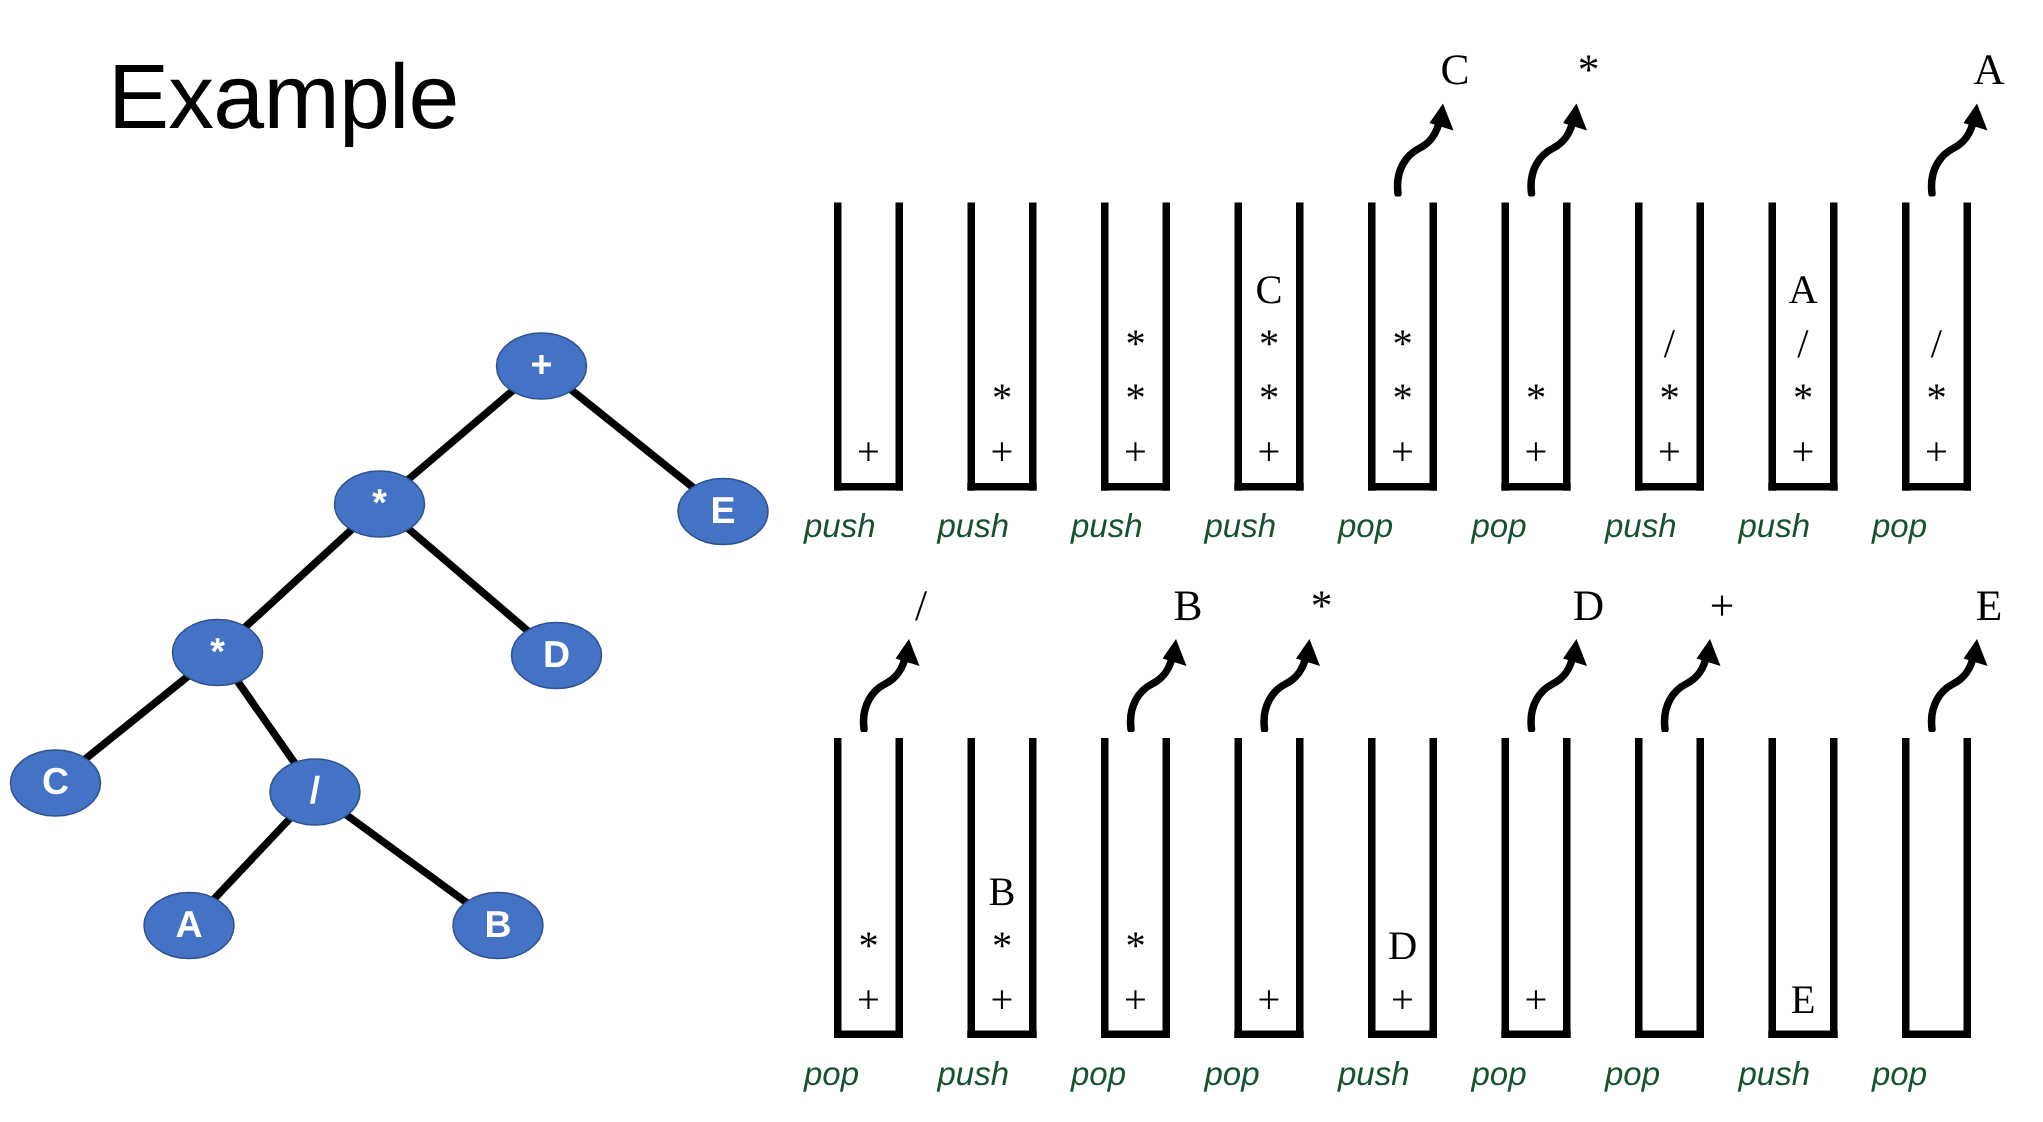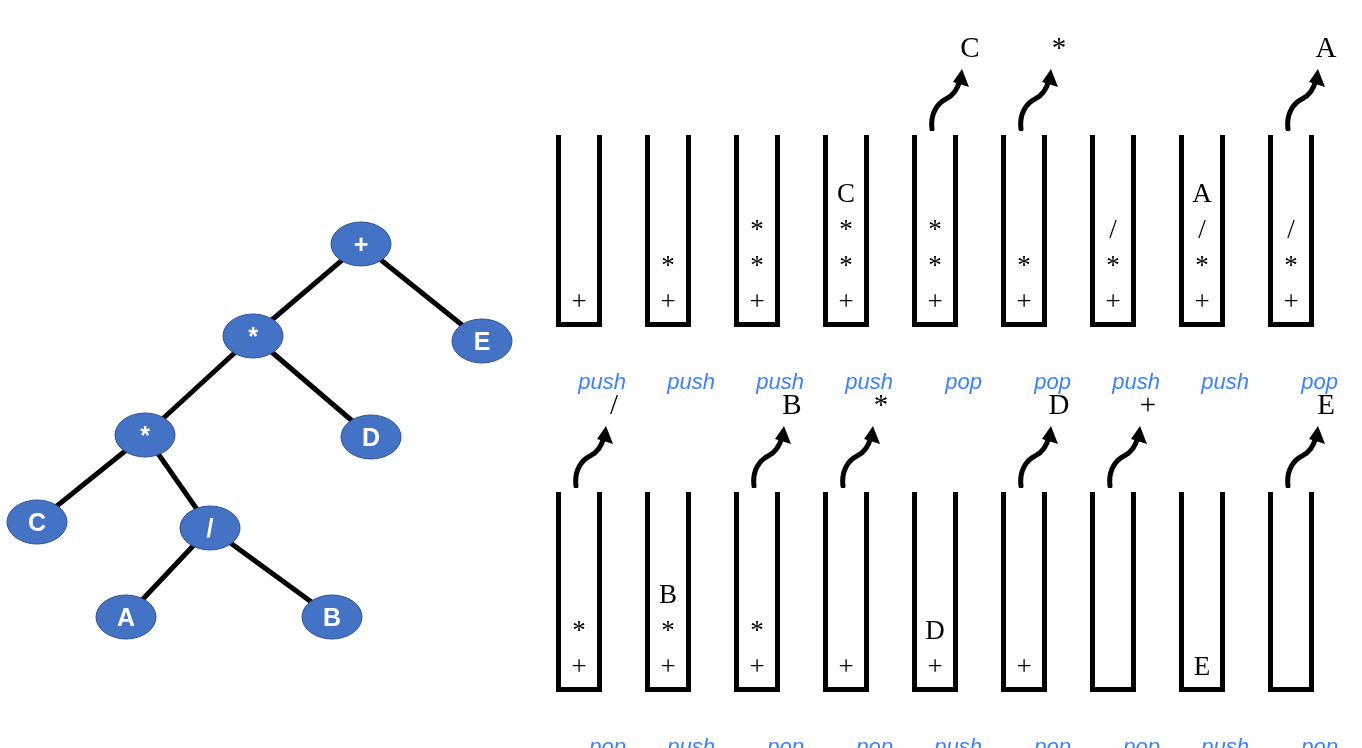--- a/index.html
+++ b/index.html
@@ -90,26 +90,25 @@
     font-size: 27px;
     color: #000000;
     text-align: center;
     font-family: "Liberation Serif", serif;
     width: 36px;
   }
   .stack-label {
     position: absolute;
     width: 90px;
     left: -20px;
-    text-align: right;
+    text-align: left;
     font-size: 22px;
     font-style: italic;
-    color: #3b82f6;
+    color: #14532d;
     font-family: "Liberation Sans", sans-serif;
-    margin-top: 31px;
   }
   .pop-arrow {
     position: absolute;
     width: 48px;
     height: 62px;
   }
   .pop-value {
     position: absolute;
     font-size: 29px;
     color: #000000;
@@ -117,20 +116,21 @@
     text-align: center;
     width: 40px;
     white-space: nowrap;
   }
 </style>
 </head>
 <body>
 
 <div id="slide">
 
+  <div id="page-title">Example</div>
 
   <div id="tree-area">
     <svg id="tree-svg" width="540" height="700">
         <line x1="361" y1="244" x2="253" y2="336" stroke="#000000" stroke-width="5"></line>
         <line x1="361" y1="244" x2="482" y2="341" stroke="#000000" stroke-width="5"></line>
         <line x1="253" y1="336" x2="145" y2="435" stroke="#000000" stroke-width="5"></line>
         <line x1="253" y1="336" x2="371" y2="437" stroke="#000000" stroke-width="5"></line>
         <line x1="145" y1="435" x2="37" y2="522" stroke="#000000" stroke-width="5"></line>
         <line x1="145" y1="435" x2="210" y2="528" stroke="#000000" stroke-width="5"></line>
         <line x1="210" y1="528" x2="126" y2="617" stroke="#000000" stroke-width="5"></line>

